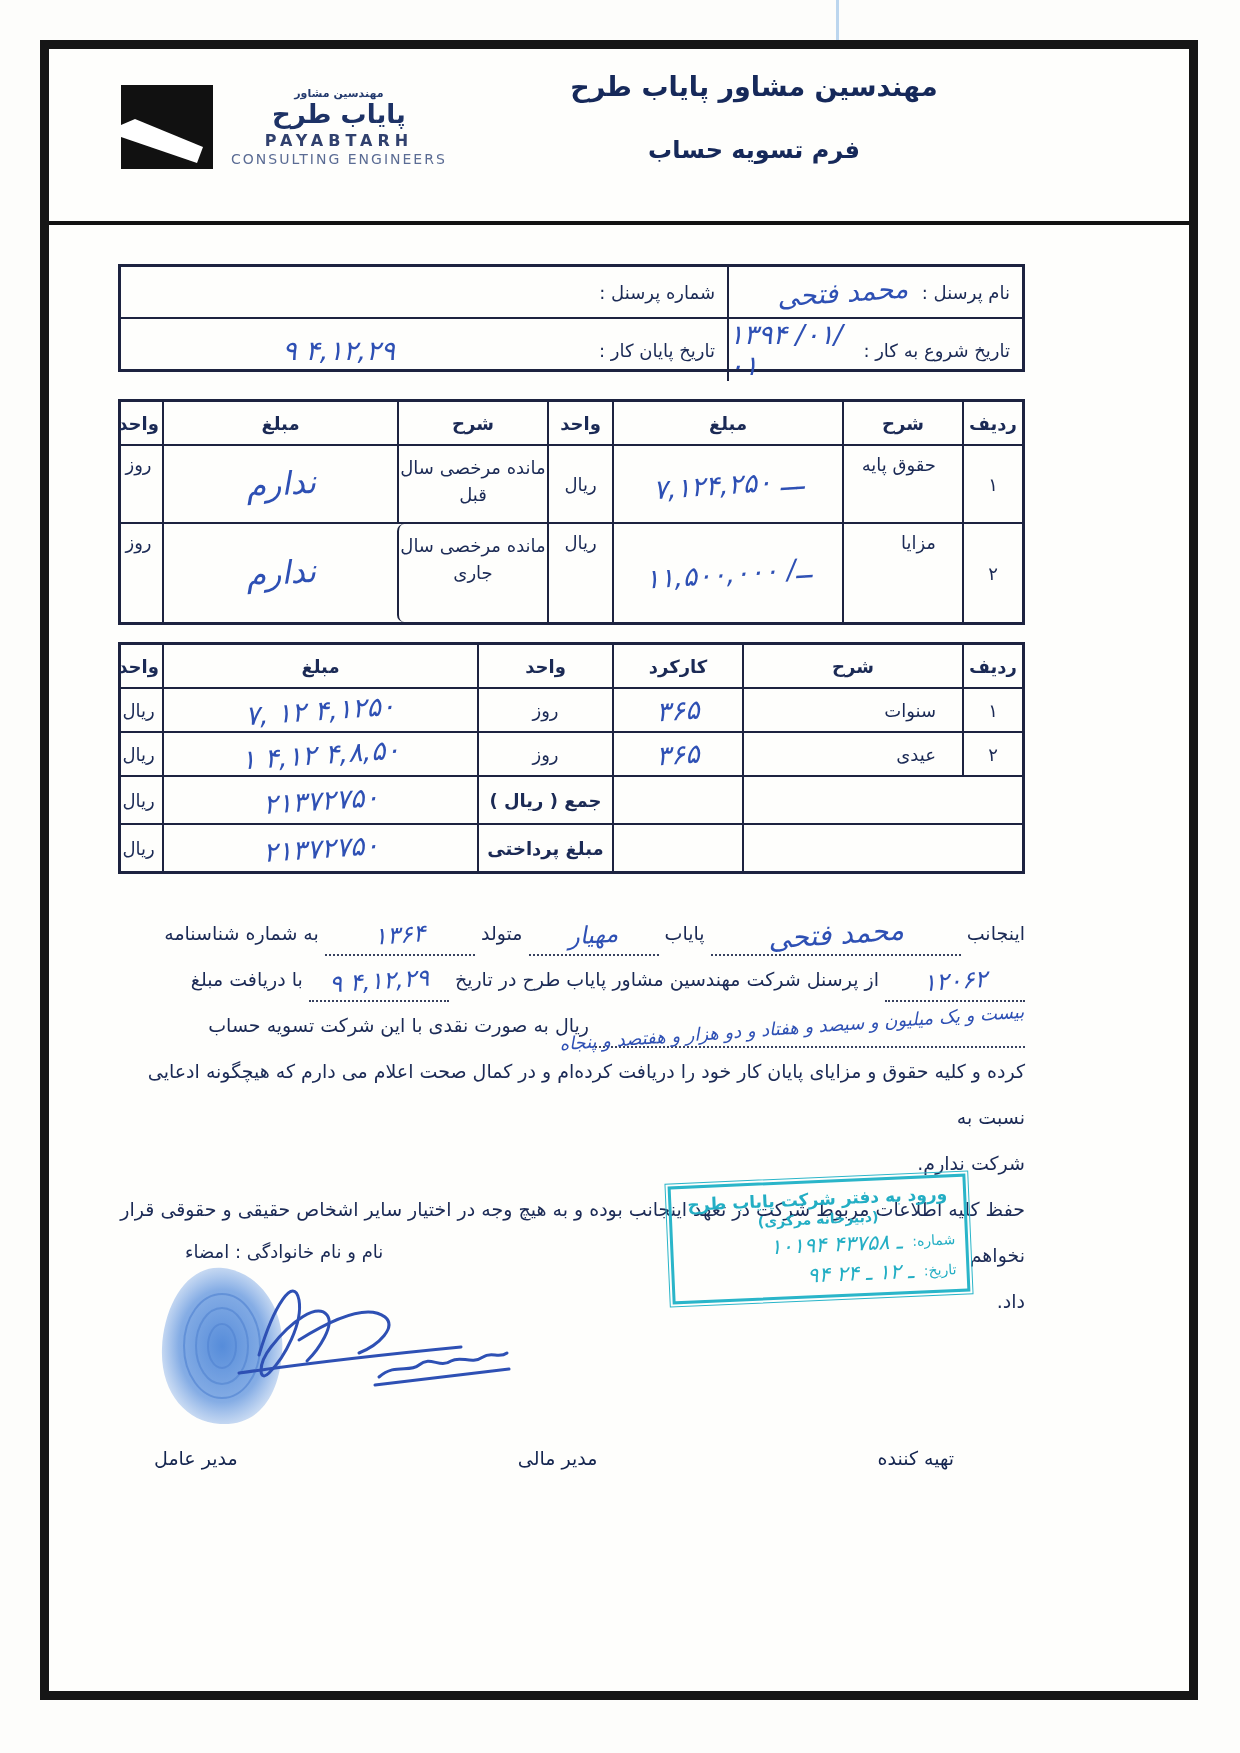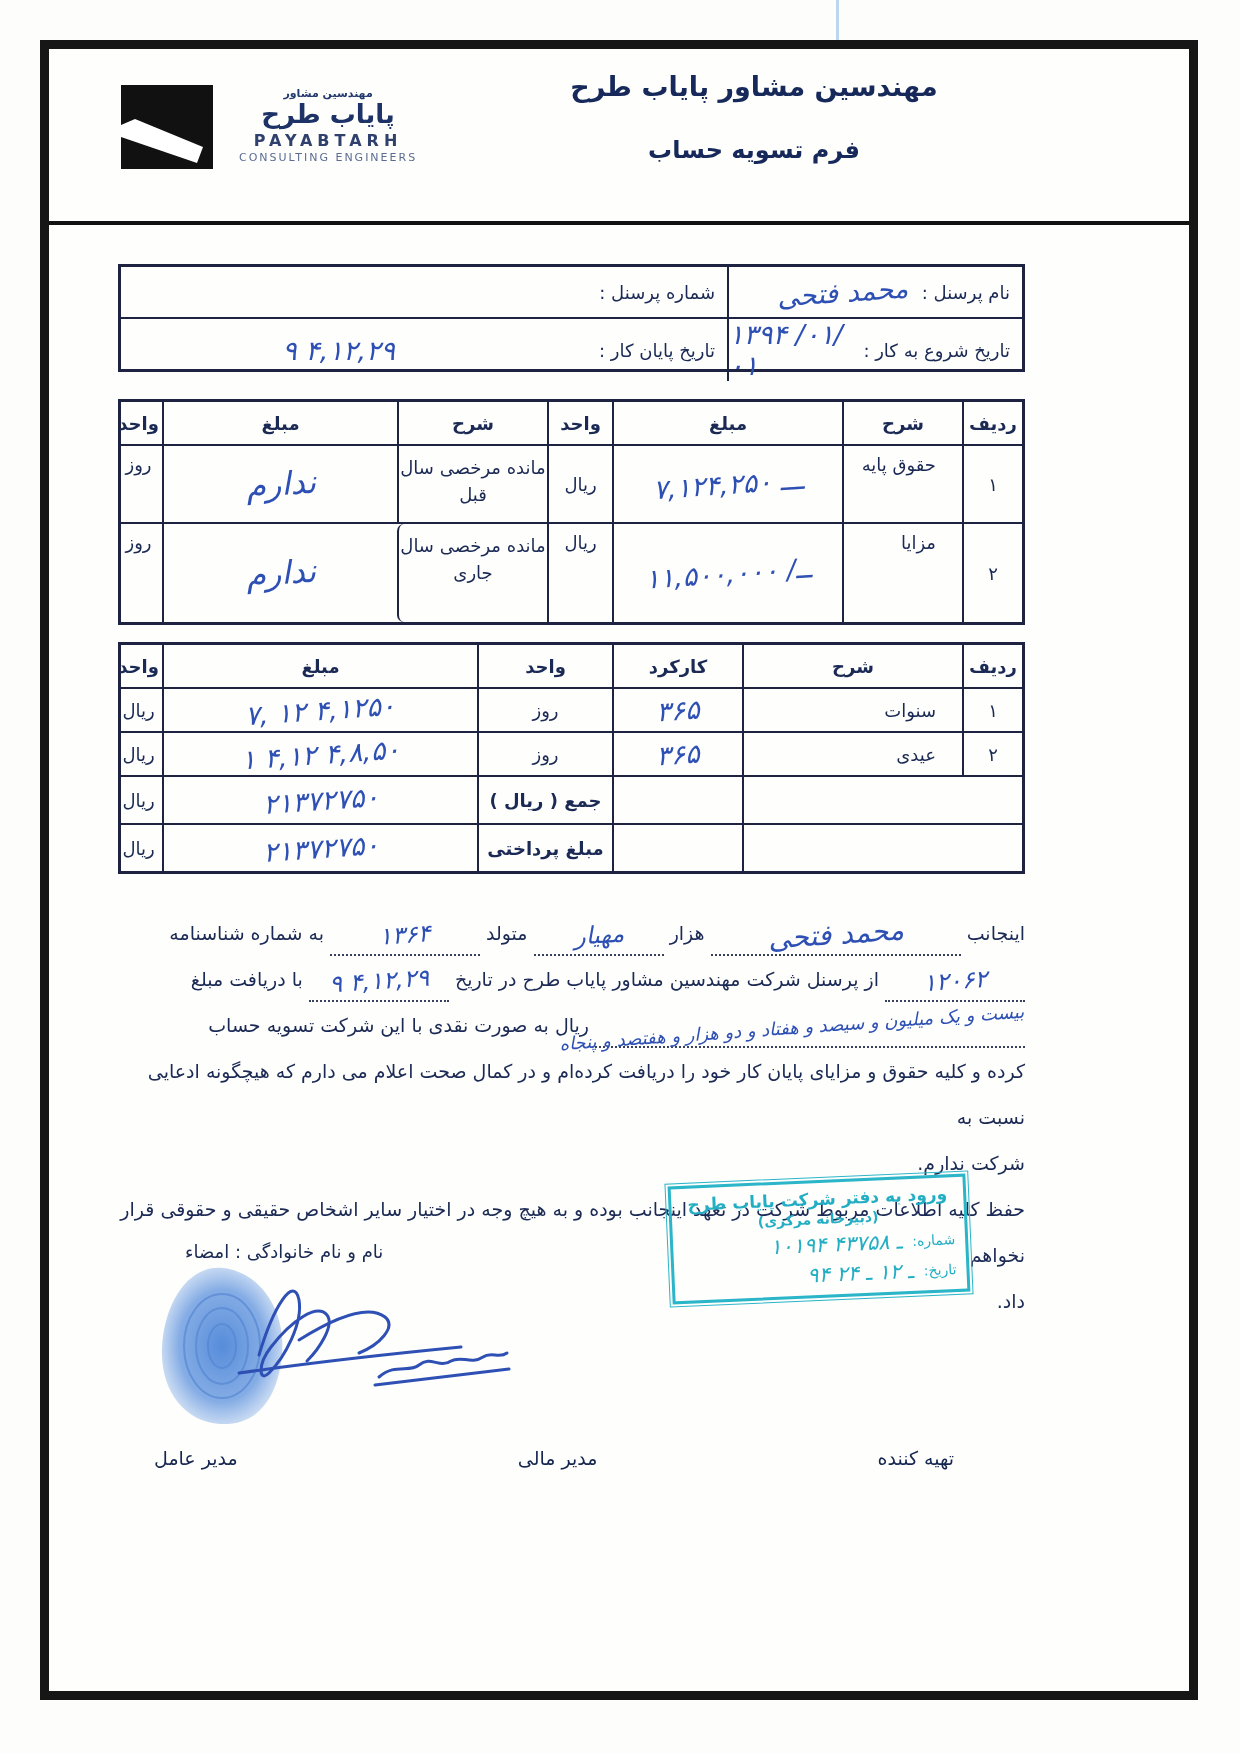--- a/index.html
+++ b/index.html
@@ -5,27 +5,27 @@
   html,body{margin:0;padding:0;background:#ffffff;}
   .page{position:relative;width:1240px;height:1753px;background:#fdfdfb;overflow:hidden;
         font-family:"DejaVu Sans", sans-serif;color:#1b2a55;}
   .artifact{position:absolute;left:836px;top:0;width:3px;height:40px;background:#bcd6ee;}
   .frame{position:absolute;left:40px;top:40px;width:1158px;height:1660px;
          border:9px solid #161616;box-sizing:border-box;background:#fefefc;}
   .inner{position:relative;width:100%;height:100%;}
 
   
   .hd{position:relative;height:172px;border-bottom:4px solid #121212;}
-  .logo{position:absolute;left:72px;top:36px;display:flex;align-items:flex-start;gap:26px;}
+  .logo{position:absolute;left:72px;top:36px;display:flex;align-items:flex-start;gap:18px;}
   .logo-sq{width:92px;height:84px;}
   .logo-txt{display:flex;flex-direction:column;align-items:center;margin-top:2px;}
   .logo-fa-top{font-size:11px;font-weight:bold;color:#233a6e;}
   .logo-fa-main{font-size:26px;font-weight:bold;color:#1d3266;line-height:1.1;}
   .logo-en{font-size:16px;font-weight:bold;letter-spacing:5px;color:#31416e;margin-top:2px;}
-  .logo-en-sub{font-size:11px;letter-spacing:2px;color:#5b6c94;margin-top:1px;}
+  .logo-en-sub{font-size:14px;letter-spacing:2px;color:#5b6c94;margin-top:1px;}
   .titles{position:absolute;right:175px;top:22px;width:520px;text-align:center;}
   .title-main{font-size:27px;font-weight:bold;color:#16295a;}
   .title-sub{font-size:24px;font-weight:bold;color:#16295a;margin-top:34px;}
 
   
   .content{direction:rtl;margin:0 164px 0 69px;}
 
   
   .tbl{border:3px solid #1d2340;box-sizing:border-box;}
   .trow{display:grid;direction:rtl;border-top:2px solid #1d2340;}
@@ -230,21 +230,21 @@
                 <span class="hw-num big tilt">۲۱۳۷۲۷۵۰</span>
               </div>
             <div>ریال</div>
           </div>
         </div>
 
         <div class="decl">
           <div>
             <span>اینجانب</span>
             <span class="fill w270"><span class="hw tilt" style="font-size:28px;">محمد فتحی</span></span>
-            <span>هزار</span>
+            <span>پایاب</span>
             <span class="fill w130"><span class="hw tilt">مهیار</span></span>
             <span>متولد</span>
             <span class="fill w150"><span class="hw-num tilt">۱۳۶۴</span></span>
             <span>به شماره شناسنامه</span>
           </div>
           <div>
             <span class="fill w180"><span class="hw-num tilt">۱۲۰۶۲</span></span>
             <span>از پرسنل شرکت مهندسین مشاور پایاب طرح در تاریخ</span>
             <span class="fill w180"><span class="hw-num tilt">۹ ۴,۱۲,۲۹</span></span>
             <span>با دریافت مبلغ</span>

